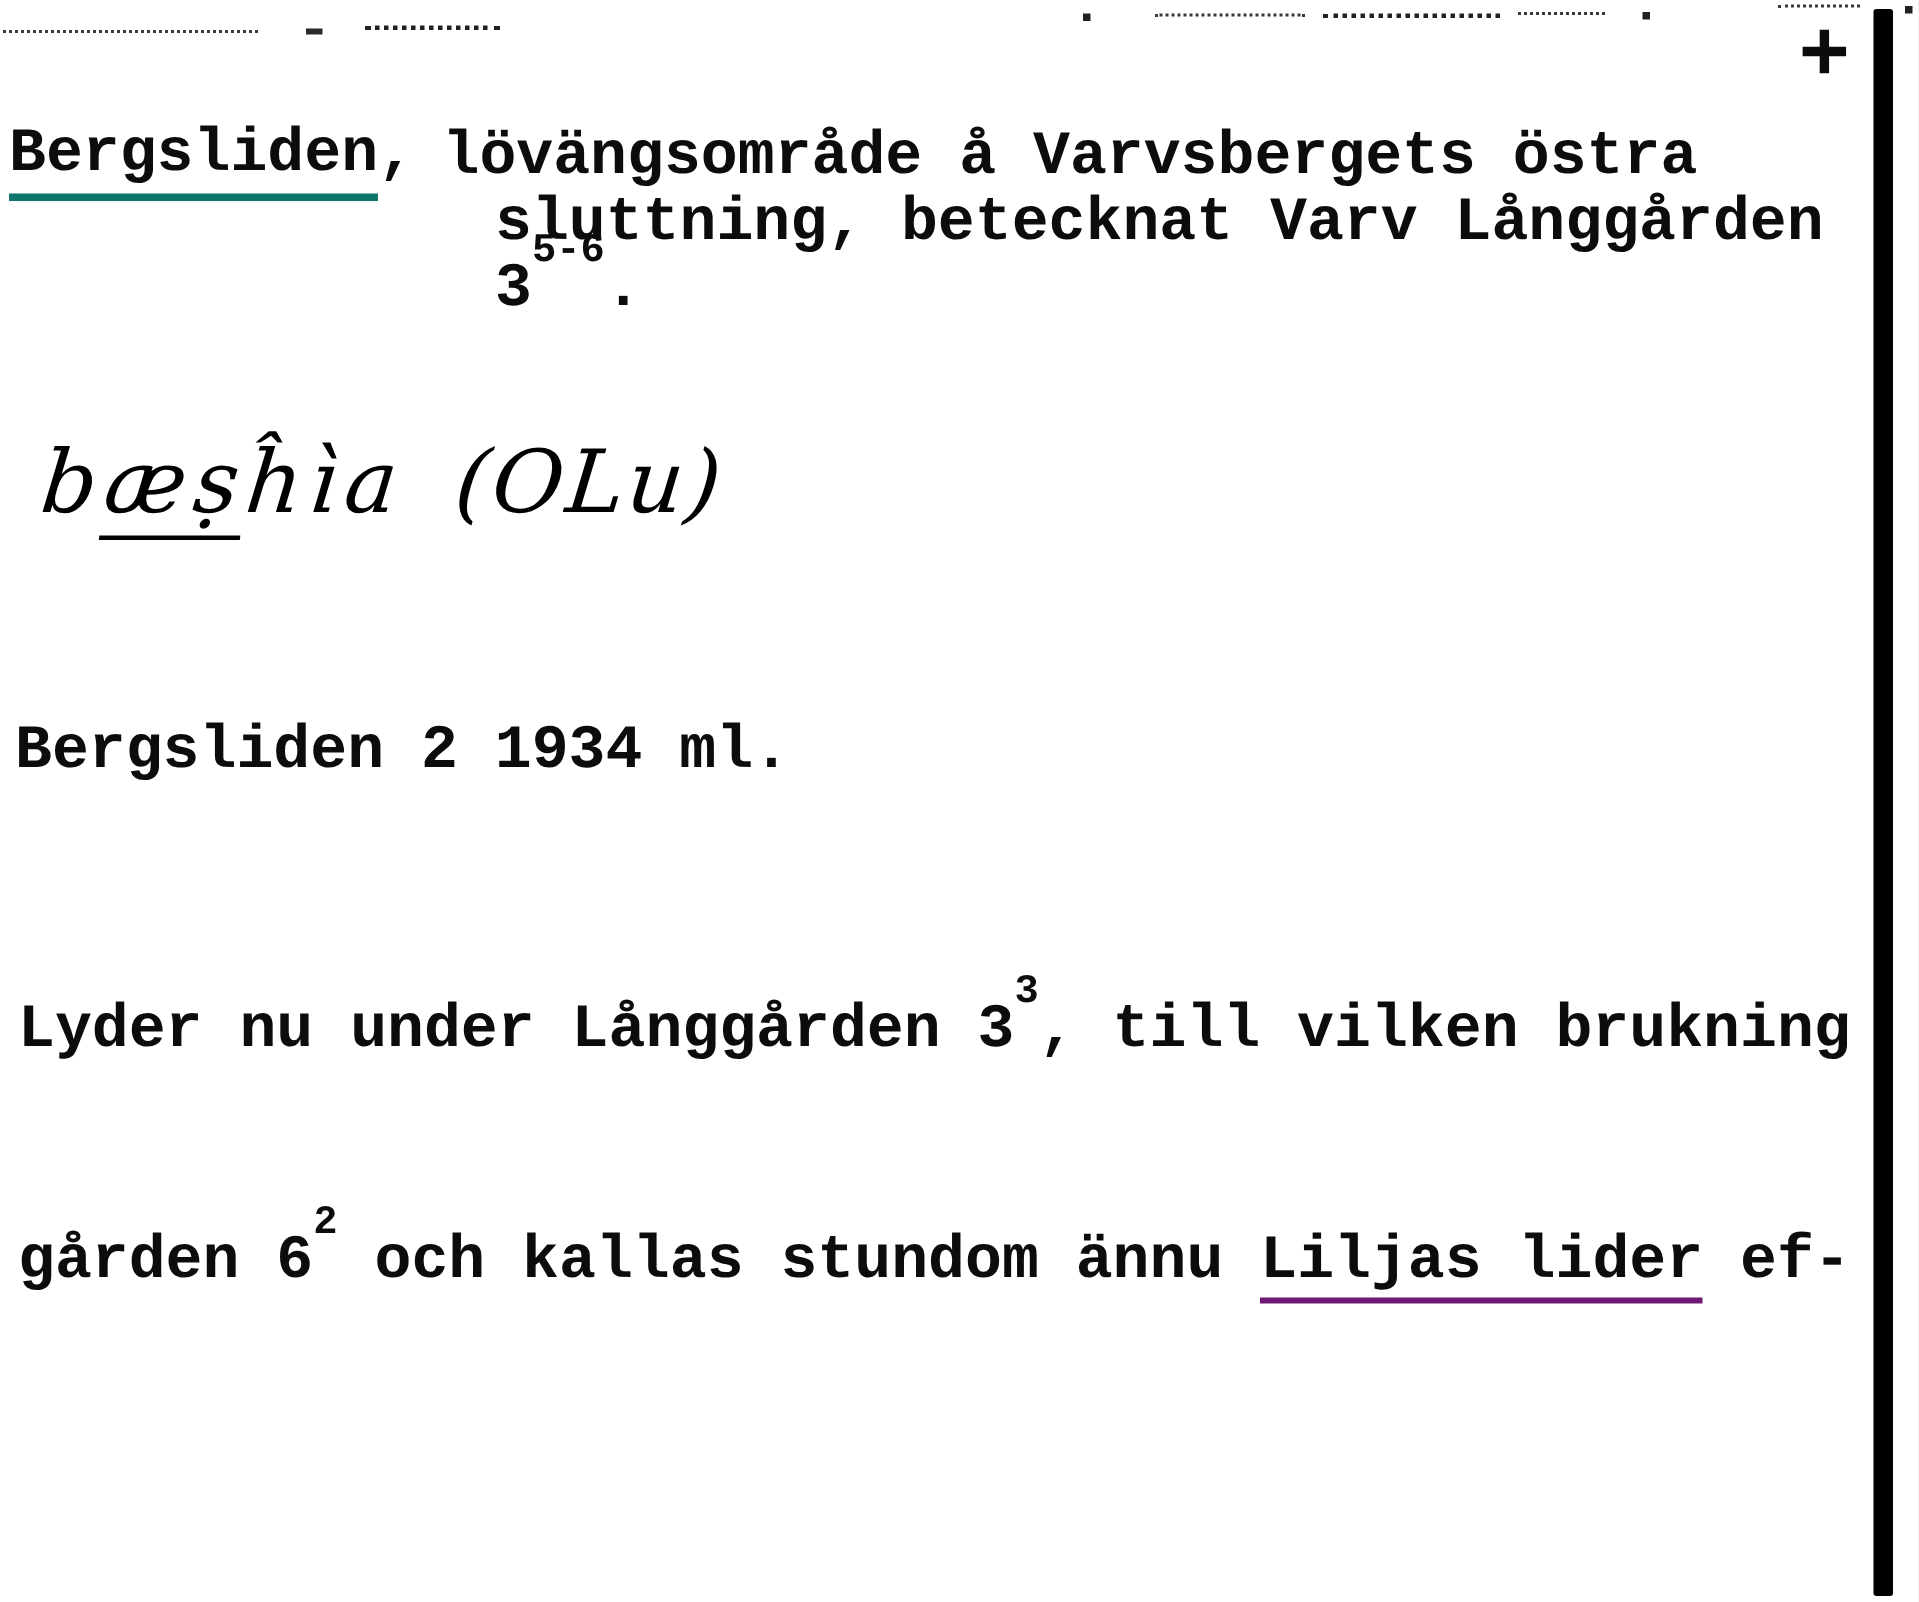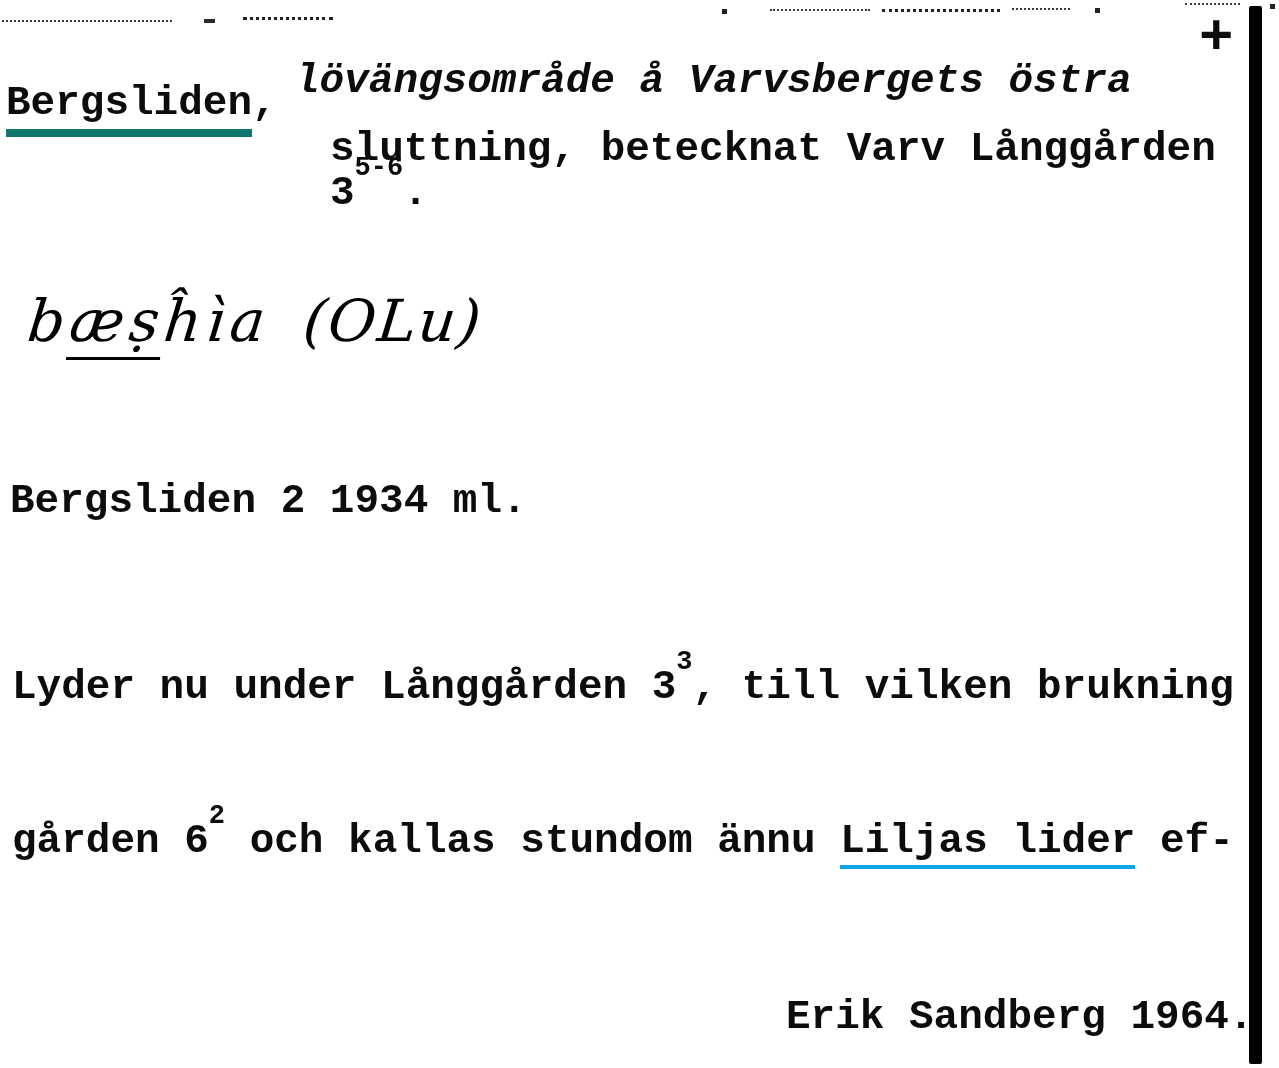--- a/index.html
+++ b/index.html
@@ -23,25 +23,25 @@
     letter-spacing: 0px;
   }
   .tw span { white-space: pre; }
   .sup {
     font-size: 27px;
     position: relative;
     top: -14px;
     line-height: 0;
   }
   .u-head {
-    border-bottom: 8px solid #0f766e;
+    border-bottom: 5px solid #0f766e;
     padding-bottom: 3px;
   }
   .u-body {
-    border-bottom: 4px solid #0ea5e9;
+    border-bottom: 4px solid #701a75;
     padding-bottom: 1px;
     margin-top: 48px;
   }
   .para-line { height: 54px; line-height: 54px; text-align: center; }
   .handwriting {
     position: absolute;
     left: 28px;
     top: 286px;
     font-family: "DejaVu Serif", serif;
     font-style: italic;
@@ -102,29 +102,28 @@
   <div class="dot" style="left:1095px; top:8px;"></div>
   <div class="noise" style="left:1185px; top:3px; width:55px;"></div>
   <div class="dot" style="left:1270px; top:4px;"></div>
 
   <div class="plus-mark">+</div>
 
   <div class="edge-bar"></div>
 
   <div class="tw" style="left:6px; top:78px;"><span class="u-head">Bergsliden</span><span>,</span></div>
 
-  <div class="tw" style="left:295px; top:56px;font-style:italic;">lövängsområde å Varvsbergets östra</div>
+  <div class="tw" style="left:295px; top:80px;">lövängsområde å Varvsbergets östra</div>
   <div class="tw" style="left:330px; top:124px;">sluttning, betecknat Varv Långgården</div>
   <div class="tw" style="left:330px; top:168px;"><span>3</span><sup class="sup">5-6</sup><span>.</span></div>
 
   <div class="handwriting"><span>b</span><span class="hw-underline">æṣ</span><span>ĥìa</span><span class="hw-source">(OLu)</span></div>
 
   <div class="tw" style="left:10px; top:476px;">Bergsliden 2 1934 ml.</div>
 
   <div class="tw" style="left:12px; top:560px;">
     <div class="para-line"><span>Lyder nu under Långgården 3</span><sup class="sup">3</sup><span>, till vilken brukning</span></div>
     <div class="para-line"><span>gården 6</span><sup class="sup">2</sup><span> och kallas stundom ännu </span><span class="u-body">Liljas lider</span><span> ef-</span></div>
     
   </div>
 
-  <div class="tw" style="left:786px; top:992px;">Erik Sandberg 1964.</div>
 
 </div>
 
 </body></html>

